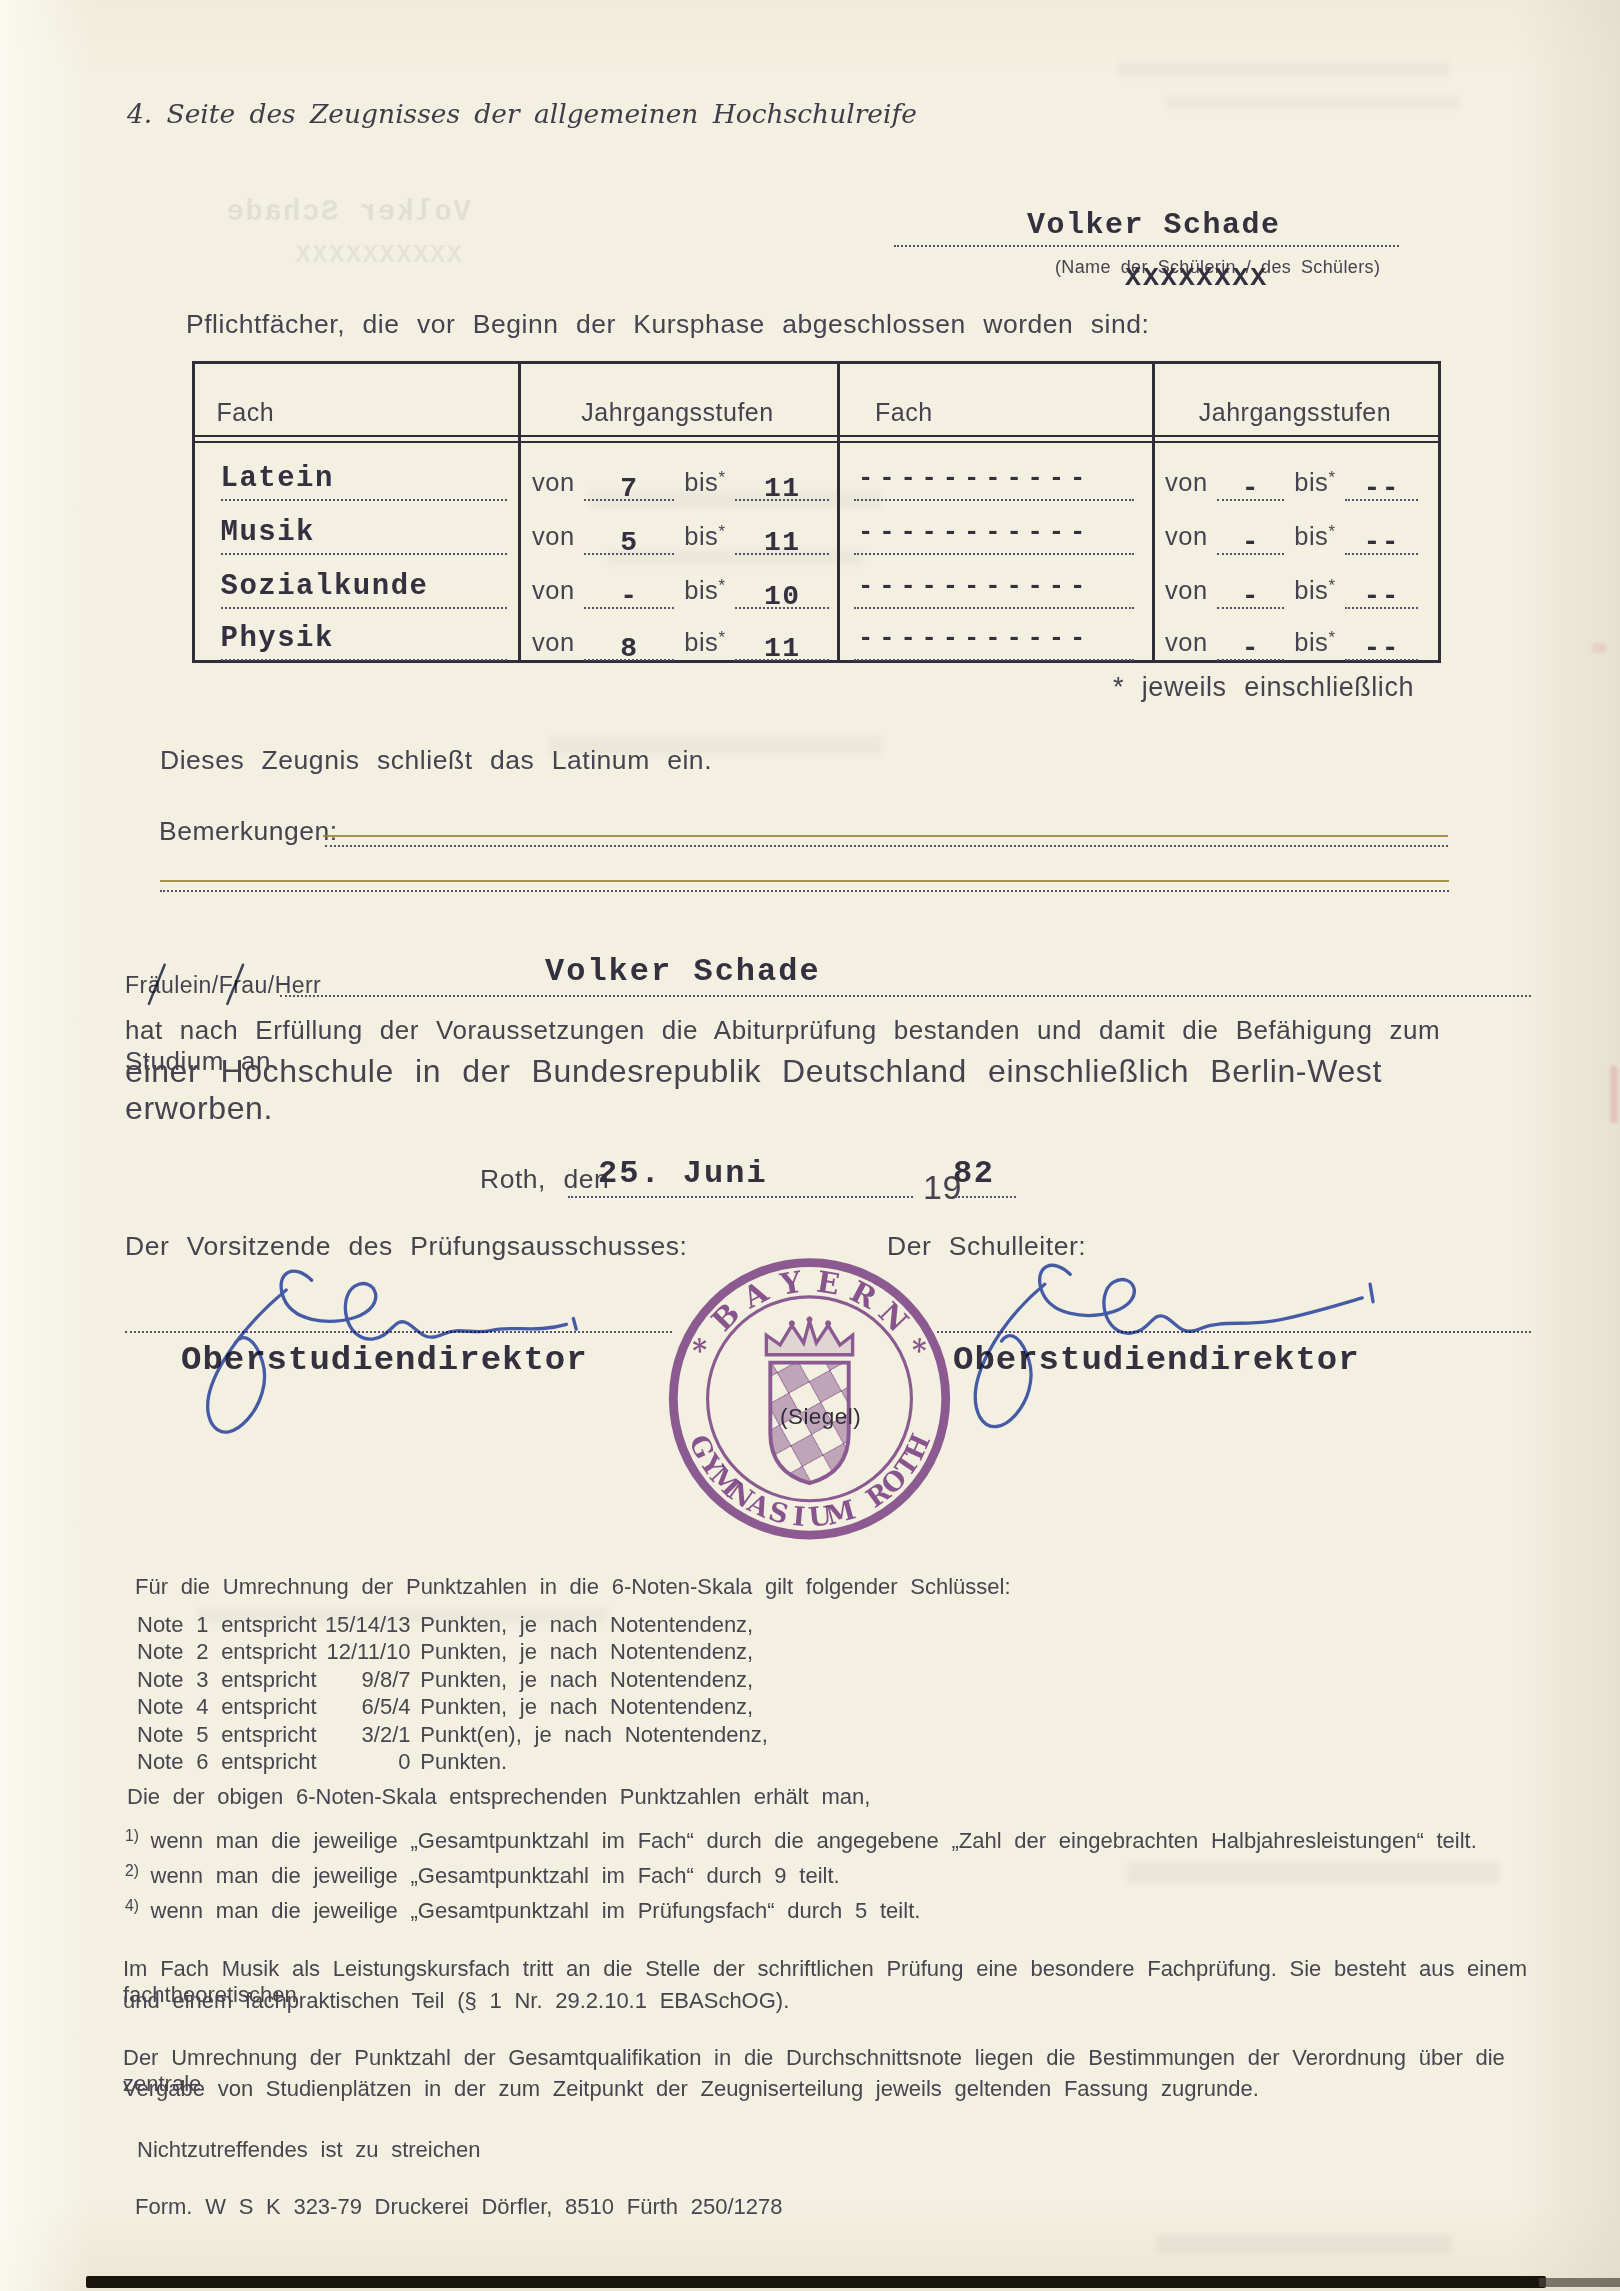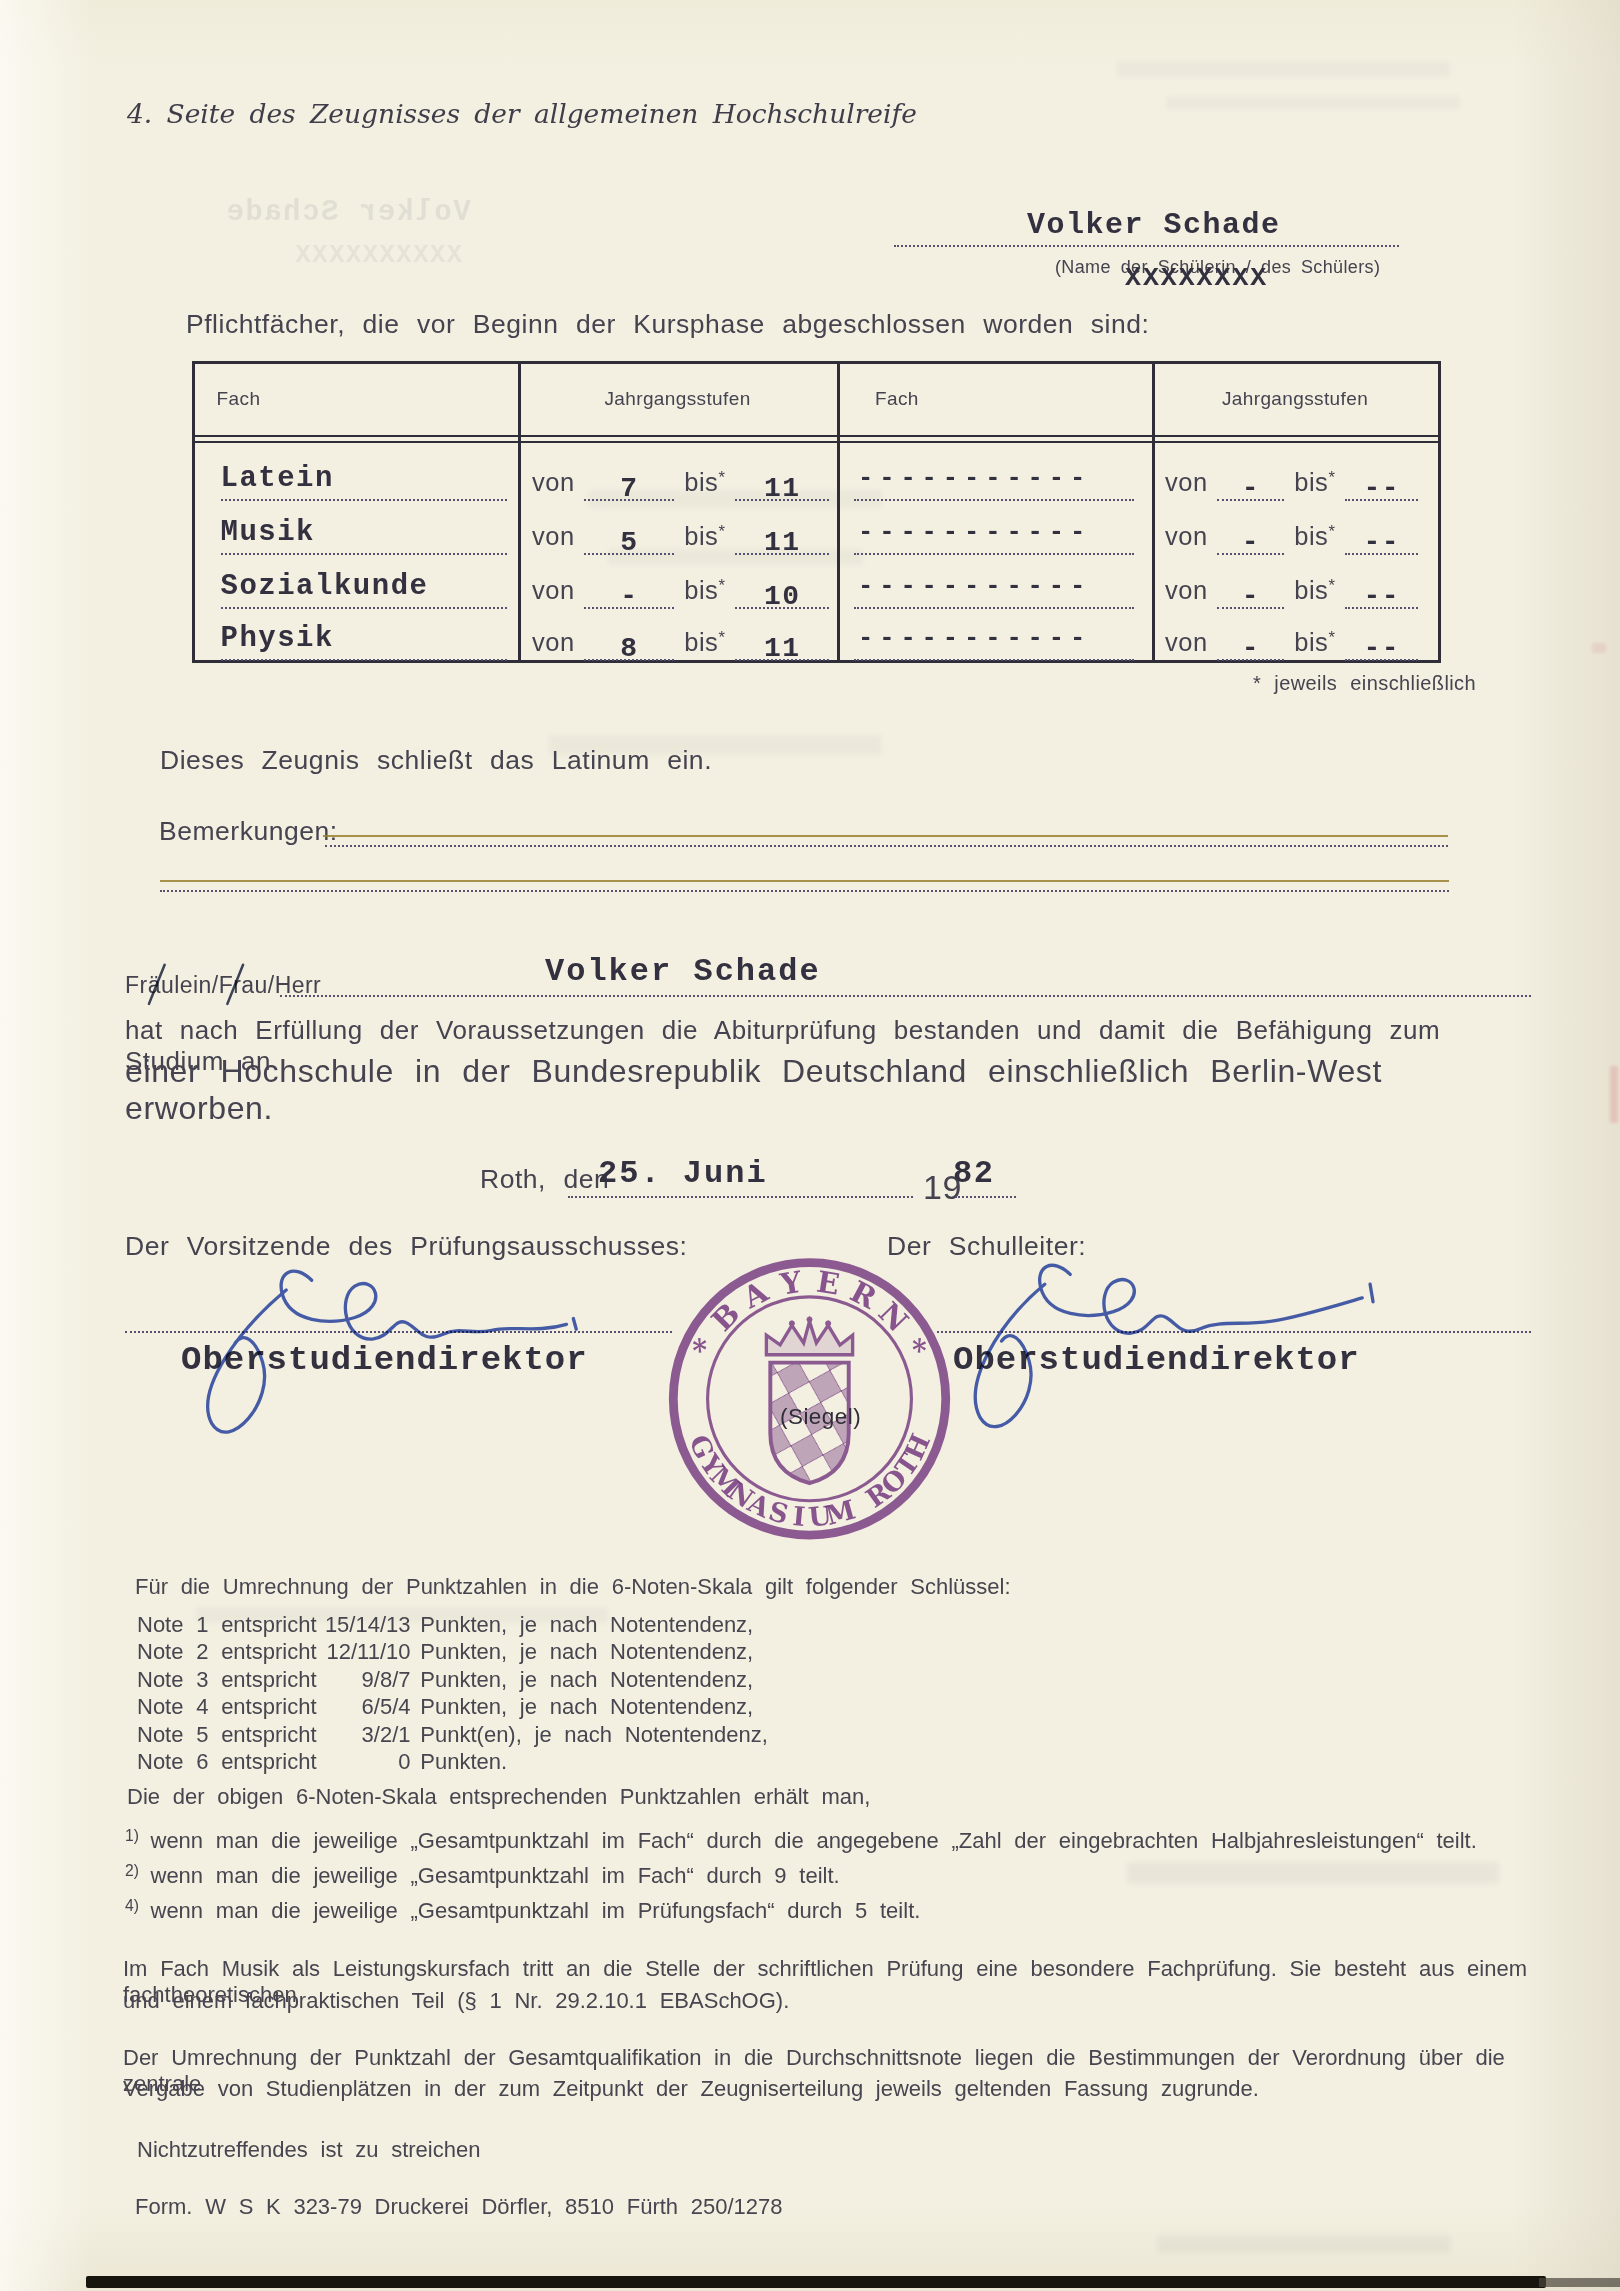--- a/index.html
+++ b/index.html
@@ -14,21 +14,21 @@
   .print{font-family:"Liberation Sans",sans-serif;color:#45434f;word-spacing:.36em;letter-spacing:.02em;}
   .typed{font-family:"Liberation Mono","DejaVu Sans Mono",monospace;font-weight:700;color:#33303f;letter-spacing:1.5px;}
   .ital{font-family:"DejaVu Serif",serif;font-style:italic;color:#3f3d49;word-spacing:.22em;}
   .dots{border-bottom:2.4px dotted #565071;height:0;}
   .slot{display:inline-block;border-bottom:2.4px dotted #565071;text-align:center;vertical-align:baseline;}
   .inkline{height:0;border-top:2.5px solid #97802f;opacity:.85;}
   
   .tbl{position:absolute;left:192px;top:361px;width:1243px;height:296px;border:3.4px solid #2f2d38;}
   .vd{position:absolute;top:0;bottom:0;width:2.9px;background:#2f2d38;}
   .dblrule{position:absolute;left:-2.9px;right:-2.9px;top:71px;height:3.9px;border-top:2.5px solid #2f2d38;border-bottom:2.2px solid #2f2d38;}
-  .hc{position:absolute;top:24px;font-size:19px;}
+  .hc{position:absolute;top:34px;font-size:25px;}
   .trow{position:absolute;left:0;width:100%;height:55px;}
   .jcell{position:absolute;display:flex;align-items:baseline;gap:9.8px;font-size:25.5px;}
   .tv{font-size:28px;transform:translateY(4.9px);display:inline-block;}
   .ast{font-size:16.7px;vertical-align:7.8px;}
   .leader{position:absolute;border-bottom:2.4px dotted #565071;height:0;}
   
   .fsm{font-size:22px;color:#47454f;word-spacing:.3em;}
   .pts{display:inline-block;width:94px;text-align:right;margin-right:9.8px;}
   .numsup{display:inline-block;font-size:15.7px;vertical-align:6.9px;width:25.5px;}
   .smudge{position:absolute;background:#6f6d78;opacity:.055;filter:blur(2.5px);border-radius:2.9px;pointer-events:none;}
@@ -151,21 +151,21 @@
       <div class="leader" style="left:659px;width:280px;top:37px;"></div>
       <div class="jcell" style="left:970px;top:5.9px;">
         <span class="print">von</span>
           <span class="slot" style="width:67px;"><span class="typed tv">-</span></span>
           <span class="print"><span>bis</span><span class="ast">*</span></span>
           <span class="slot" style="width:73px;"><span class="typed tv">--</span></span>
       </div>
     </div>
   </div>
 
-  <div class="abs print" style="left:1167px;top:672px;width:309px;text-align:right;font-size:20px;">* jeweils einschließlich</div>
+  <div class="abs print" style="left:1105px;top:672px;width:309px;text-align:right;font-size:27px;">* jeweils einschließlich</div>
 
   <div class="abs print" style="left:160px;top:745px;font-size:26.5px;">Dieses Zeugnis schließt das Latinum ein.</div>
 
   <div class="abs print" style="left:159px;top:816px;font-size:26.5px;">Bemerkungen:</div>
   <div class="abs inkline" style="left:323px;top:835px;width:1125px;"></div>
   <div class="abs dots" style="left:325px;top:845px;width:1123px;"></div>
   <div class="abs inkline" style="left:160px;top:880px;width:1289px;"></div>
   <div class="abs dots" style="left:160px;top:890px;width:1289px;"></div>
 
   <div class="abs print" style="left:125px;top:972px;font-size:23px;word-spacing:.05em;">

